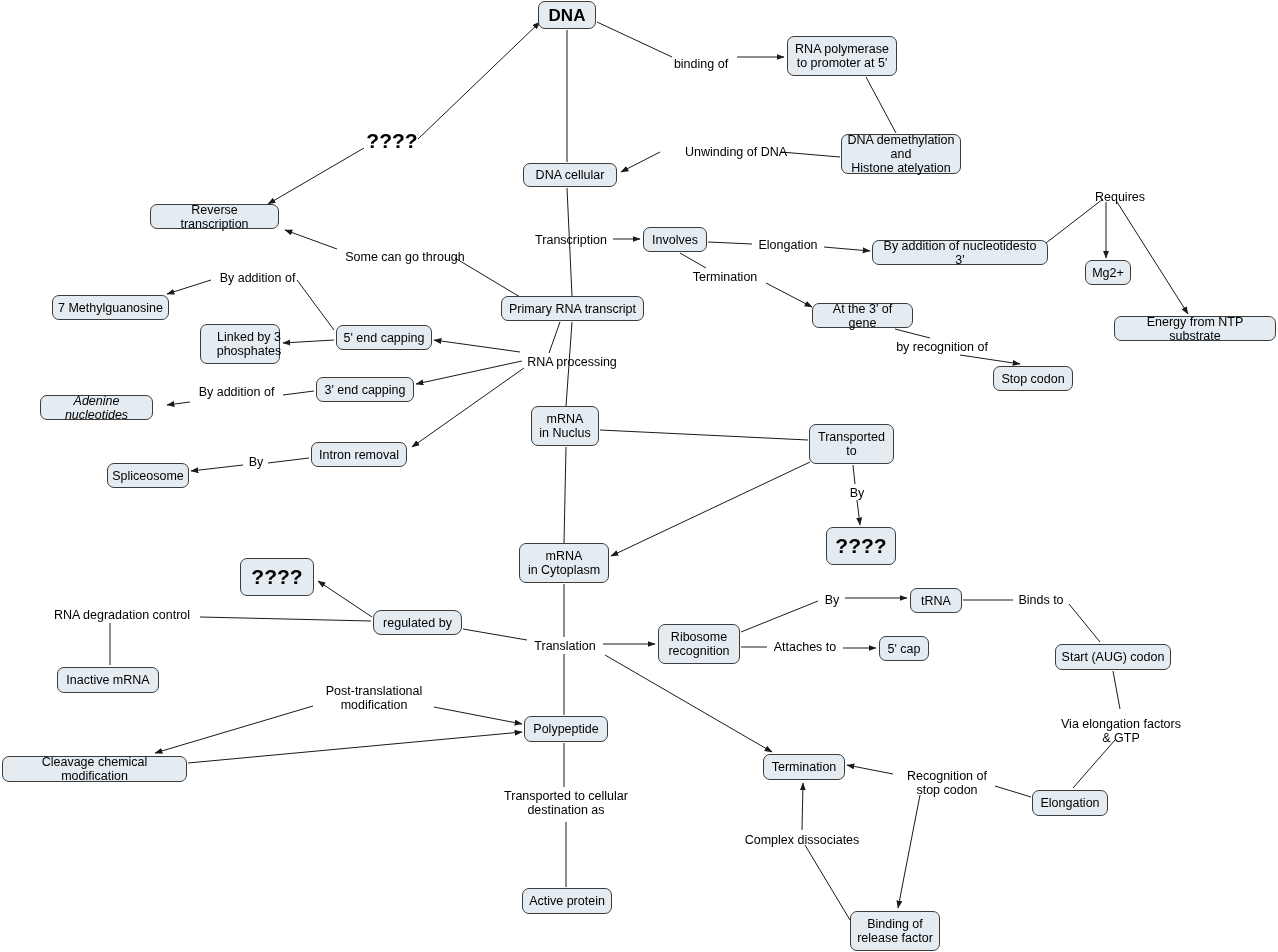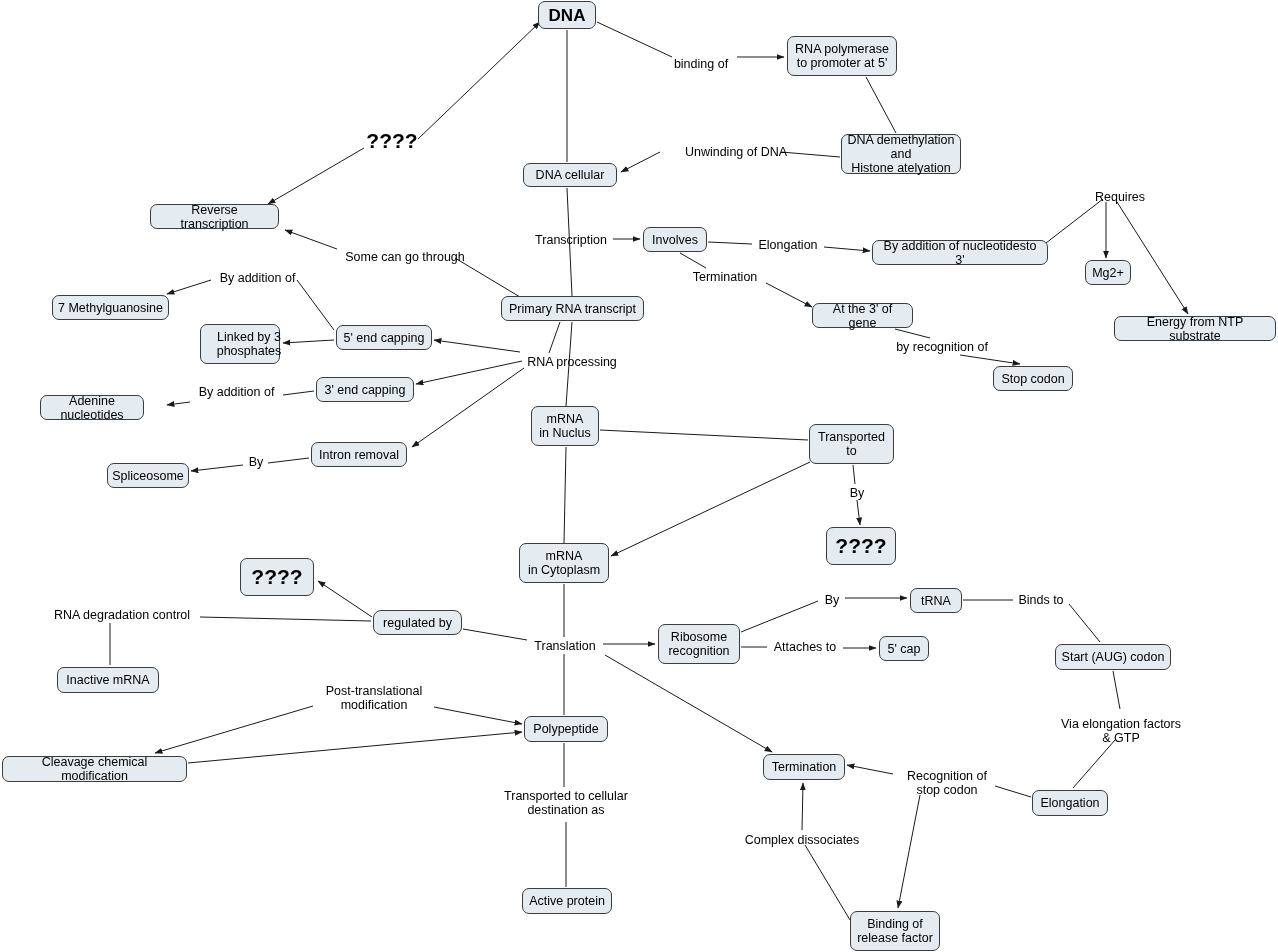--- a/index.html
+++ b/index.html
@@ -153,21 +153,21 @@
       <div class="node" style="left: 1085px; top: 260px; width: 46px; height: 25px;">Mg2+</div>
       <div class="node" style="left: 1114px; top: 316px; width: 162px; height: 25px;">Energy from NTP substrate</div>
       <div class="node" style="left: 52px; top: 295px; width: 117px; height: 25px;">7 Methylguanosine</div>
       <div class="node" style="left: 501px; top: 296px; width: 143px; height: 25px;">Primary RNA transcript</div>
       <div class="node" style="left: 812px; top: 303px; width: 101px; height: 25px;">At the 3' of gene</div>
       <div class="node" style="left: 336px; top: 325px; width: 96px; height: 25px;">5' end capping</div>
       <div class="node" style="left: 200px; top: 324px; width: 80px; height: 40px; padding-left: 23px;">Linked by 3
 phosphates</div>
       <div class="node" style="left: 993px; top: 366px; width: 80px; height: 25px;">Stop codon</div>
       <div class="node" style="left: 316px; top: 377px; width: 98px; height: 25px;">3' end capping</div>
-      <div class="node" style="left: 40px; top: 395px; width: 104px; height: 25px;">Adenine nucleotides</div>
+      <div class="node" style="left: 40px; top: 395px; width: 113px; height: 25px; font-style: italic;">Adenine nucleotides</div>
       <div class="node" style="left: 531px; top: 406px; width: 68px; height: 40px;">mRNA
 in Nuclus</div>
       <div class="node" style="left: 809px; top: 424px; width: 85px; height: 40px;">Transported
 to</div>
       <div class="node" style="left: 311px; top: 442px; width: 96px; height: 25px;">Intron removal</div>
       <div class="node" style="left: 107px; top: 463px; width: 82px; height: 25px;">Spliceosome</div>
       <div class="node qm" style="left: 826px; top: 527px; width: 70px; height: 38px;">????</div>
       <div class="node" style="left: 519px; top: 543px; width: 90px; height: 40px;">mRNA
 in Cytoplasm</div>
       <div class="node qm" style="left: 240px; top: 558px; width: 74px; height: 38px;">????</div>

